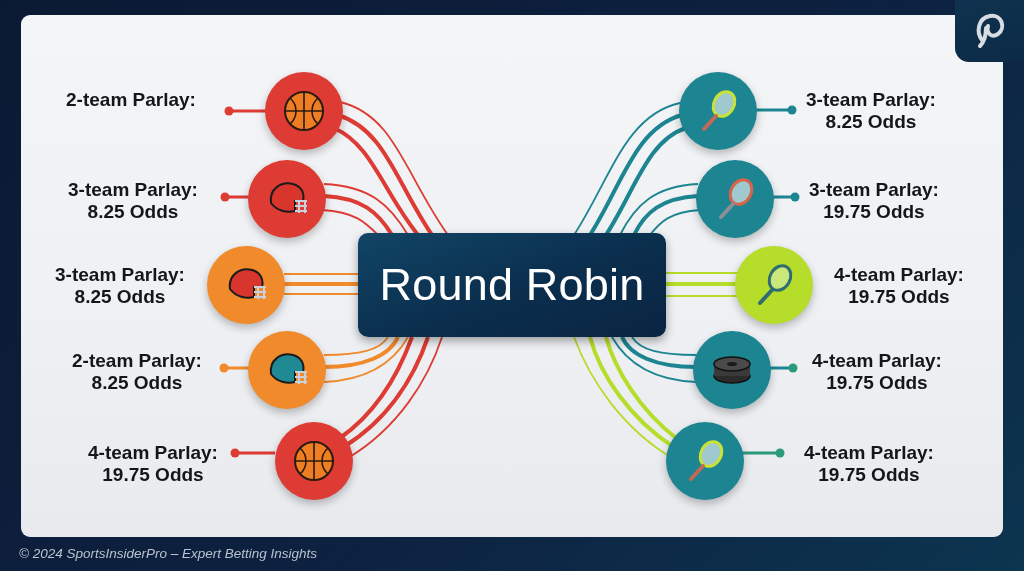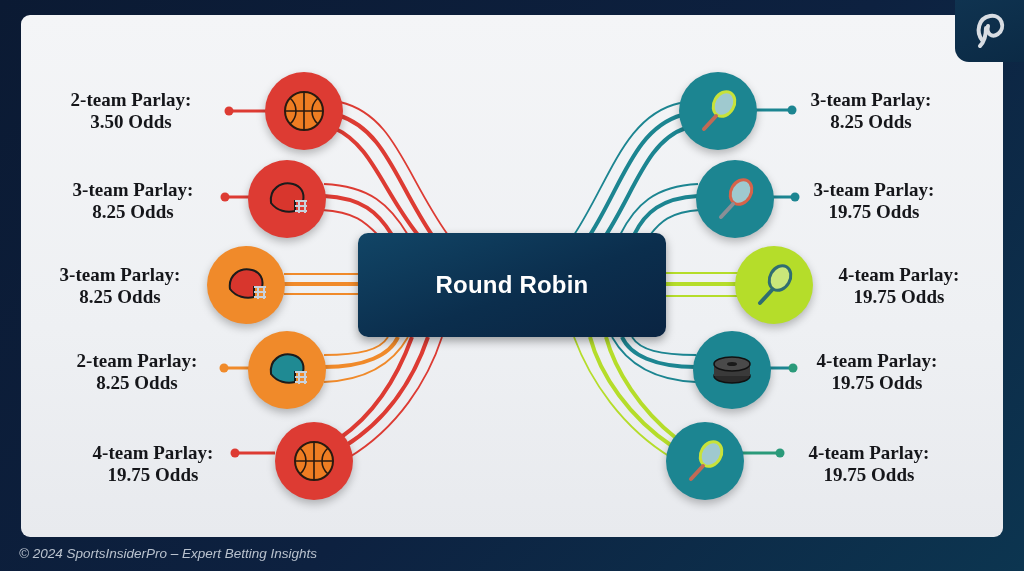--- a/index.html
+++ b/index.html
@@ -22,30 +22,30 @@
   .logo-tab svg { position:absolute; left:17px; top:10px; }
   svg.links { position:absolute; left:0; top:0; }
   .center-box {
     position:absolute; left:358px; top:233px; width:308px; height:104px;
     border-radius:10px;
     background: linear-gradient(160deg, #114566 0%, #0b2e4d 55%, #0a2442 100%);
     box-shadow: 0 4px 10px rgba(0,0,0,0.35);
     display:flex; align-items:center; justify-content:center;
   }
   .center-title {
-    color:#ffffff; font-weight:700; font-size:24px; letter-spacing:0.2px;text-align:center;
+    color:#ffffff; font-weight:400; font-size:45px; letter-spacing:0.2px;text-align:center;
   }
   .node {
     position:absolute; width:78px; height:78px; border-radius:50%;
     box-shadow: 0 4px 8px rgba(0,0,0,0.25);
   }
   .node svg { position:absolute; left:17px; top:17px; }
   .label {
     position:absolute; width:190px; font-weight:700; font-size:19px;
-    line-height:22px; color:#15161a; text-align:center;font-family:Liberation Serif, serif;
+    line-height:22px; color:#15161a; text-align:center;
   }
   .footer {
     position:absolute; left:19px; top:546px; color:#b9c2ce; font-size:13.5px;font-style:italic;
   }
 </style>
 </head>
 <body>
 
 <div class="card"></div>
 
@@ -147,21 +147,20 @@
 </div>
 <div class="node" style="left:275px;top:422px;background:#dd3b33;">
   <svg width="44" height="44" viewBox="0 0 44 44">
     <circle cx="22" cy="22" r="19" fill="#ef7d22" stroke="#2a1a10" stroke-width="2"></circle>
     <path d="M3 22 H41 M22 3 V41 M8 9 C16 16 16 28 8 35 M36 9 C28 16 28 28 36 35" fill="none" stroke="#2a1a10" stroke-width="1.6"></path>
   </svg>
 </div>
 
 <div class="label" style="left:36px;top:89px;">
   <div>2-team Parlay:</div>
-  <div>3.50 Odds</div>
 </div>
 <div class="label" style="left:38px;top:179px;">
   <div>3-team Parlay:</div>
   <div>8.25 Odds</div>
 </div>
 <div class="label" style="left:25px;top:264px;">
   <div>3-team Parlay:</div>
   <div>8.25 Odds</div>
 </div>
 <div class="label" style="left:42px;top:350px;">

